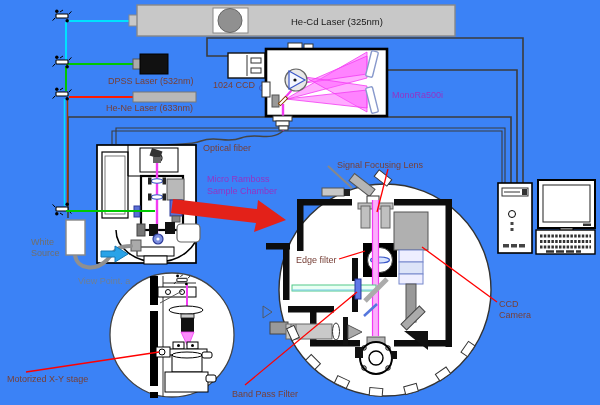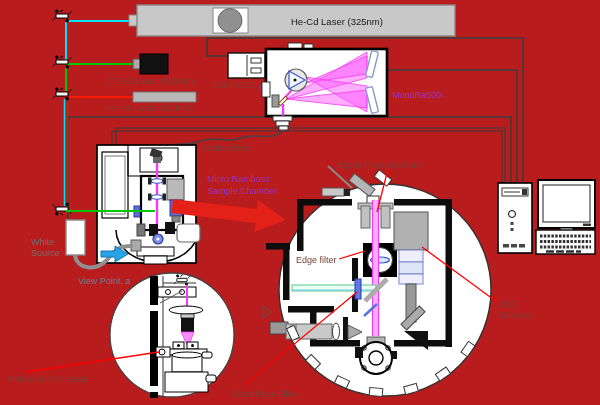--- a/index.html
+++ b/index.html
@@ -1,16 +1,16 @@
 <!DOCTYPE html>
 <html><head>
 <meta charset="utf-8">
 <style>
   html,body{margin:0;padding:0;background:#fff;}
-  #stage{position:relative;width:600px;height:405px;background:#b91c1c;overflow:hidden;}
+  #stage{position:relative;width:600px;height:405px;background:#3b82f6;overflow:hidden;}
   text{font-family:"Liberation Sans",sans-serif;}
   .lbl{font-size:9px;}
   .lbl-big{font-size:9.5px;}
   .maroon{fill:#774038;}
   .purple{fill:#9334c4;}
   .grayt{fill:#6f6f6f;}
   .slate{fill:#6d7f96;}
   .blackt{fill:#1a1a1a;}
   .cable{fill:none;stroke:#3c3c3c;stroke-width:1.6;}
   .cable2{fill:none;stroke:#3c3c3c;stroke-width:1.1;}

